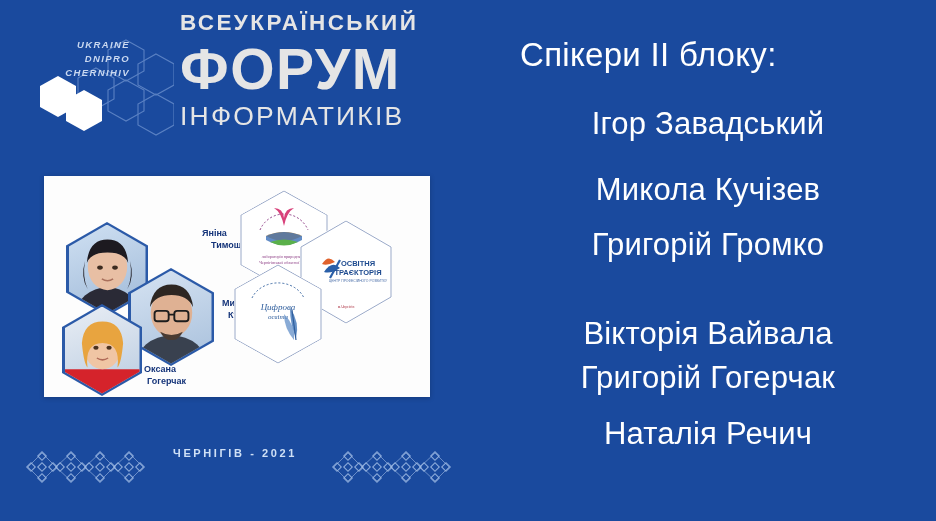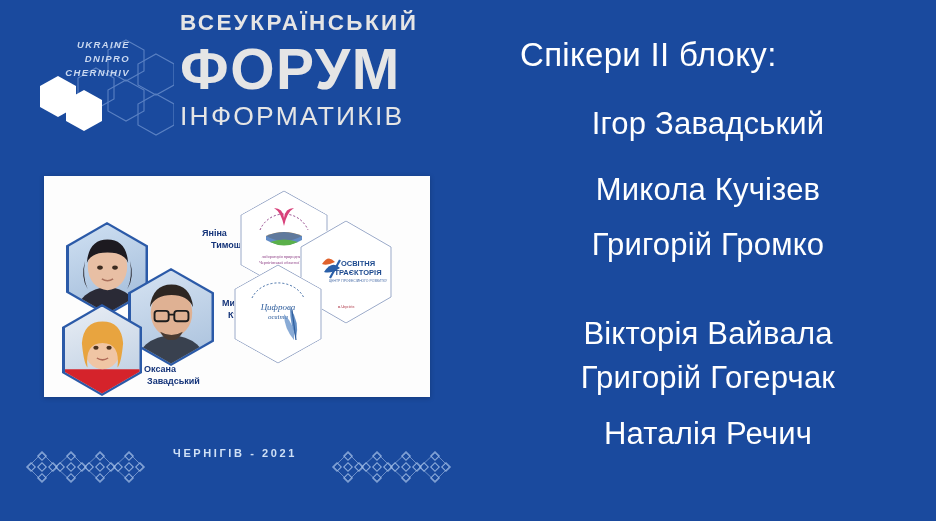--- a/index.html
+++ b/index.html
@@ -251,21 +251,21 @@
           <ellipse cx="40" cy="42" rx="20" ry="24" fill="#f0c5a4"></ellipse>
           <path d="M18 38 q2-23 22-23 q20 0 22 23 q-2 22 -6 26 q3-26 -16-26 q-19 0 -16 26 q-4-4 -6-26z" fill="#e8a43f"></path>
           <ellipse cx="33" cy="43" rx="2.8" ry="2.2" fill="#4a3220"></ellipse>
           <ellipse cx="47" cy="43" rx="2.8" ry="2.2" fill="#4a3220"></ellipse>
           <path d="M34 54 q6 4 12 0" stroke="#b06a58" stroke-width="1.6" fill="none"></path>
         </svg>
       </div>
     </div>
     <div class="person-name" style="left:100px; top:188px;">
       <div>Оксана</div>
-      <div style="padding-left:3px;">Завадський</div>
+      <div style="padding-left:3px;">Гогерчак</div>
     </div>
 
     <div class="hexlogo" style="left:196px; top:14px; width:88px; height:100px;">
       <svg class="ring" viewBox="0 0 88 100">
         <polygon points="44,1 87,25 87,75 44,99 1,75 1,25" fill="#ffffff" stroke="#9aa9c8" stroke-width="1"></polygon>
         <path d="M20 40 a26 26 0 0 1 48 0" fill="none" stroke="#8e3f86" stroke-width="1" stroke-dasharray="2 2"></path>
         <path d="M44 36 q-3 -14 -10 -18 q9 0 10 10 q1-10 10-10 q-7 4 -10 18z" fill="#d8417a"></path>
         <path d="M26 46 q18-8 36 0 q-18 10 -36 0z" fill="#f0a12e"></path>
         <path d="M26 46 q18-8 36 0 l0 4 q-18 10 -36 0z" fill="#3b6fb8" opacity=".8"></path>
         <path d="M30 52 q14-5 28 0 q-14 7 -28 0z" fill="#5ab04a"></path>

